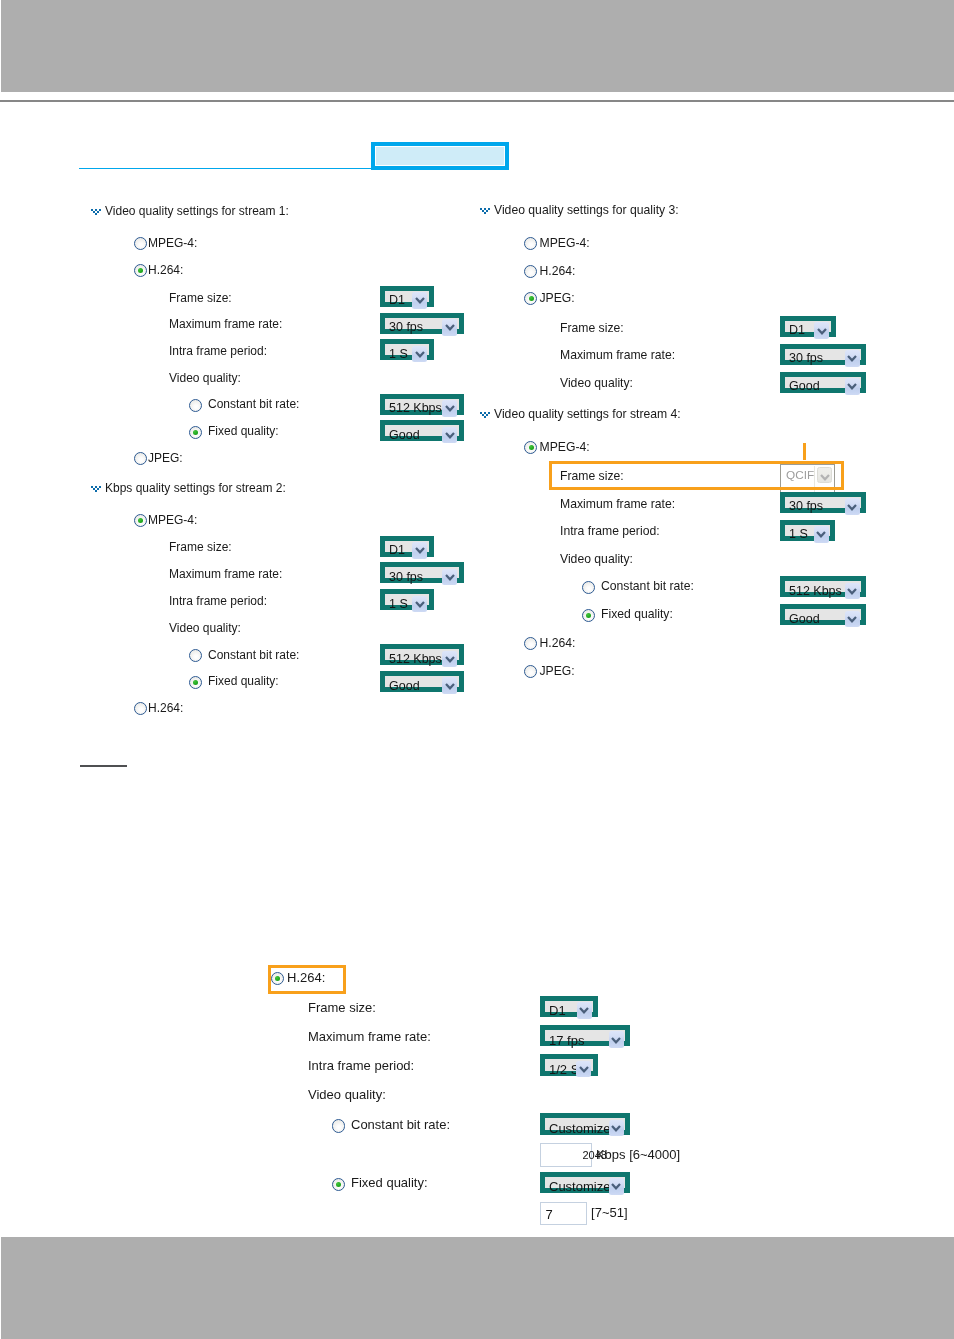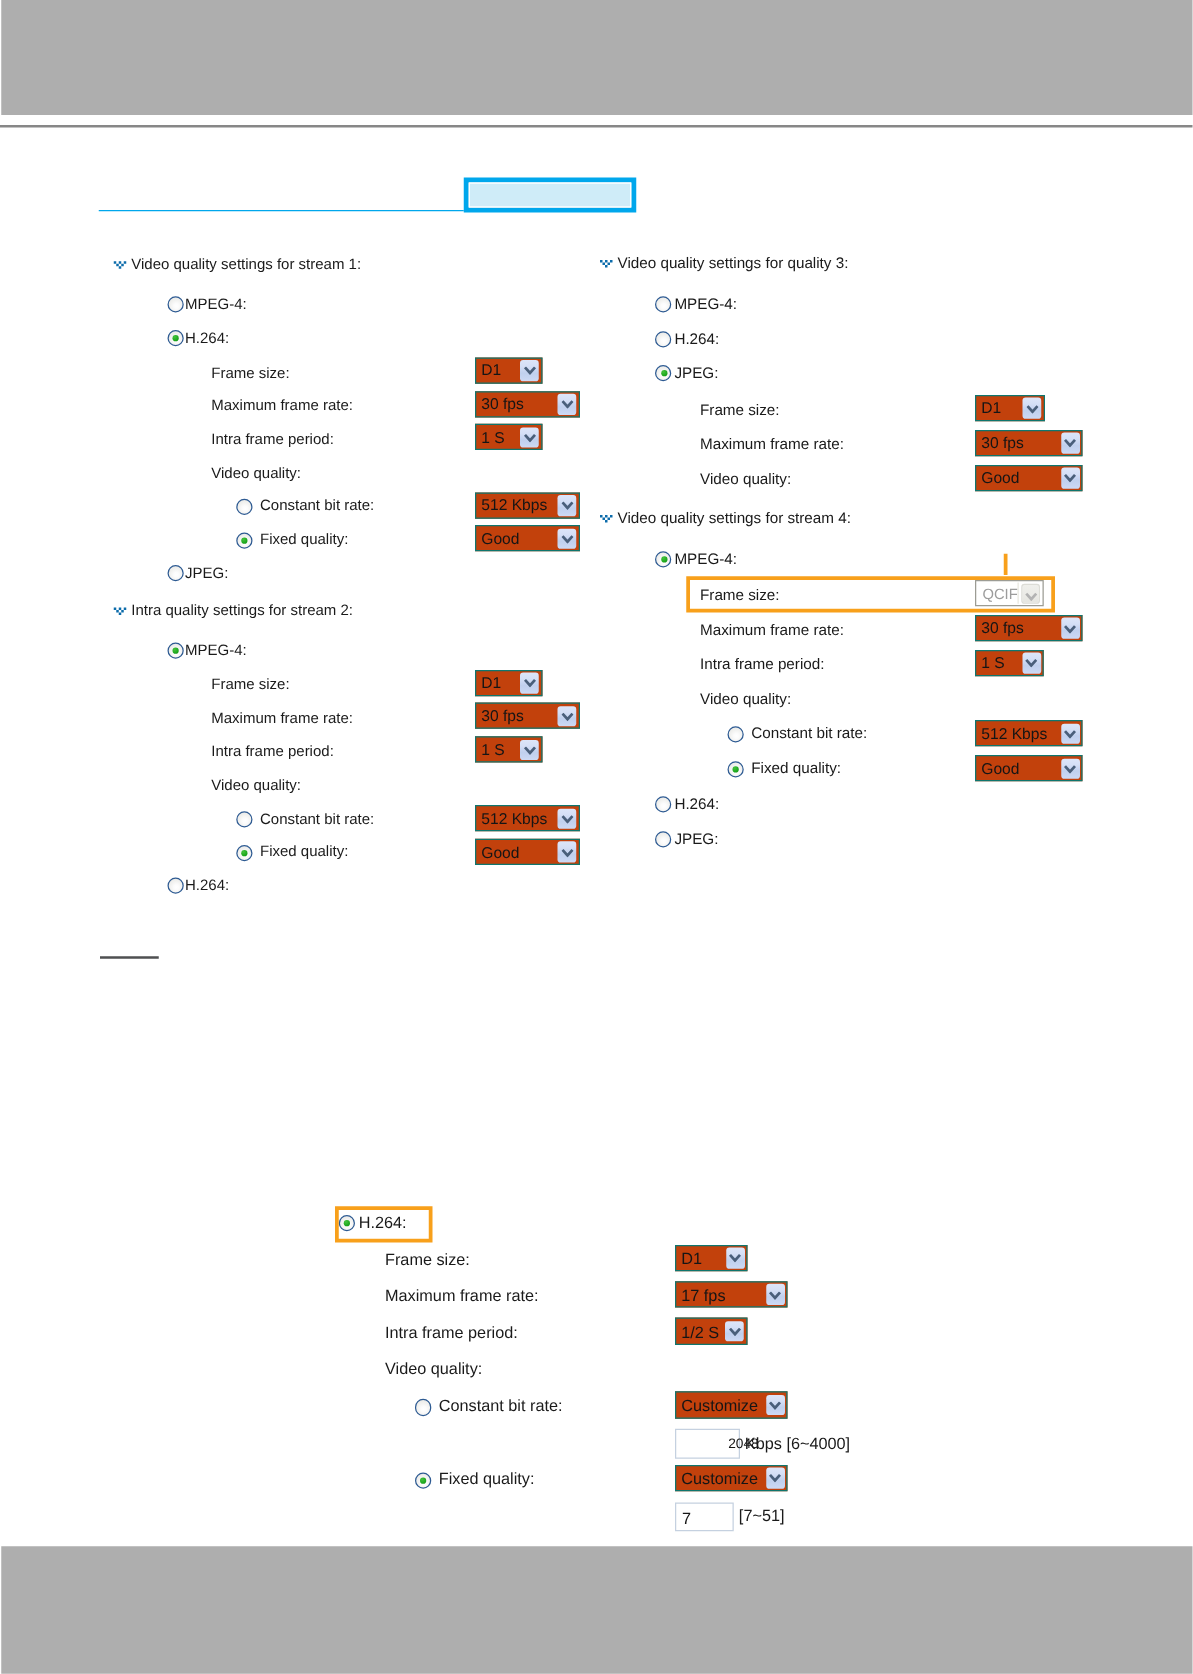--- a/index.html
+++ b/index.html
@@ -31,21 +31,21 @@
   .bul s{position:absolute;display:block;width:2px;height:2px;background:#0c6cab;}
 
   
   .rad{position:absolute;width:13px;height:13px;border-radius:50%;box-sizing:border-box;
        border:1.4px solid #2d5a92;
        background:radial-gradient(circle at 55% 62%, #ffffff 0%, #fcfcfc 22%, #f2f2f0 52%, #e9e9e6 82%, #e4e4e1 100%);}
   .rad.on::after{content:"";position:absolute;left:3.3px;top:3.3px;width:5px;height:5px;border-radius:50%;
        background:radial-gradient(circle at 35% 30%, #44c23c 0%, #1da81d 62%, #148214 100%);}
 
   
-  .sel{position:absolute;height:21px;box-sizing:border-box;border:1px solid #0f766e;background:#c2410c;}
+  .sel{position:absolute;height:21px;box-sizing:border-box;border:5px solid #0f766e;background:#e5e5e5;}
   .sel .lbl{position:absolute;left:4px;top:3px;font-size:12.5px;line-height:15px;color:#151515;white-space:nowrap;}
   .sel .btn{position:absolute;right:1.2px;top:1.6px;width:15.2px;height:16.6px;border-radius:2.5px;
             background:linear-gradient(180deg,#dde5f9 0%,#d5dff6 30%,#c6d4f1 52%,#c0d0ee 62%,#c7d5f2 85%,#cedaf4 100%);}
   .sel .btn svg{position:absolute;left:2.8px;top:5.2px;}
   .sel .btn svg path{fill:none;stroke:#4a5f7b;stroke-width:2.2;stroke-linecap:butt;stroke-linejoin:miter;}
   
   .sel.dis{border:1px solid #9c9c94;background:#ffffff;}
   .sel.dis::before{content:"";position:absolute;left:1px;top:1px;width:33px;bottom:1px;
                    background:#ffffff;border-right:1.5px solid #e7e7e0;box-sizing:border-box;}
   .sel.dis .lbl{color:#9c9c9c;left:5px;}
@@ -139,21 +139,21 @@
       <div class="rad" style="left: 134px; top: 451.9px;"></div>
       <div class="txt" style="left: 148px; top: 450.9px;">JPEG:</div>
       <div class="bul" style="left: 90.5px; top: 485.8px;">
         <s style="left: 0px; top: 0px;"></s>
         <s style="left: 4.4px; top: 0px;"></s>
         <s style="left: 8.8px; top: 0px;"></s>
         <s style="left: 2.2px; top: 2.2px;"></s>
         <s style="left: 6.6px; top: 2.2px;"></s>
         <s style="left: 4.4px; top: 4.4px;"></s>
       </div>
-      <div class="hdg" style="left: 105px; top: 481.3px;">Intra quality settings for stream 2:</div>
+      <div class="hdg" style="left: 105px; top: 481.3px;">Kbps quality settings for stream 2:</div>
       <div class="rad on" style="left: 134px; top: 514px;"></div>
       <div class="txt" style="left: 148px; top: 513px;">MPEG-4:</div>
       <div class="txt" style="left: 169px; top: 540.4px;">Frame size:</div>
       <div class="sel" style="left: 380px; top: 535.5px; width: 53.5px; height: 21px;">
         <div class="lbl" style="font-size: 12.5px; top: 2.7px;">D1</div>
         <div class="btn">
           <svg width="10" height="7" viewBox="0 0 10 7">
             <path d="M1 0.9 L5 5.3 L9 0.9"></path>
           </svg>
         </div>
@@ -246,21 +246,21 @@
         <s style="left: 4.4px; top: 0px;"></s>
         <s style="left: 8.8px; top: 0px;"></s>
         <s style="left: 2.2px; top: 2.2px;"></s>
         <s style="left: 6.6px; top: 2.2px;"></s>
         <s style="left: 4.4px; top: 4.4px;"></s>
       </div>
       <div class="hdg r" style="left: 494px; top: 407px;">Video quality settings for stream 4:</div>
       <div class="rad on" style="left: 524.3px; top: 441px;"></div>
       <div class="txt r" style="left: 539.5px; top: 440px;">MPEG-4:</div>
       <div class="txt r" style="left: 560px; top: 468.6px;">Frame size:</div>
-      <div class="sel dis" style="left: 780px; top: 463.9px; width: 55px; height: 21px;">
+      <div class="sel dis" style="left: 780px; top: 463.9px; width: 55px; height: 33px;">
         <div class="lbl" style="font-size: 11.8px; top: 2.7px;">QCIF</div>
         <div class="btn">
           <svg width="10" height="7" viewBox="0 0 10 7">
             <path d="M1 0.9 L5 5.3 L9 0.9"></path>
           </svg>
         </div>
       </div>
       <div class="txt r" style="left: 560px; top: 496.5px;">Maximum frame rate:</div>
       <div class="sel" style="left: 780px; top: 491.8px; width: 86px; height: 21px;">
         <div class="lbl" style="font-size: 12.5px; top: 2.7px;">30 fps</div>

